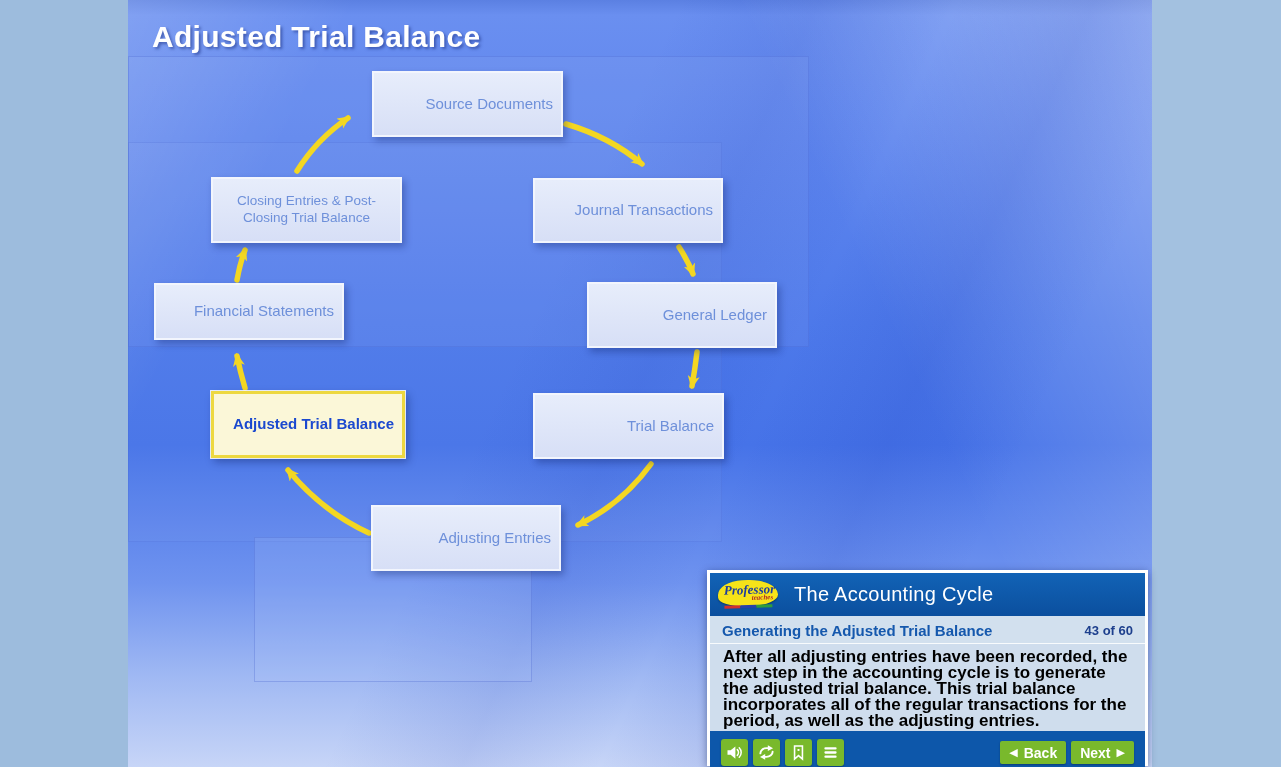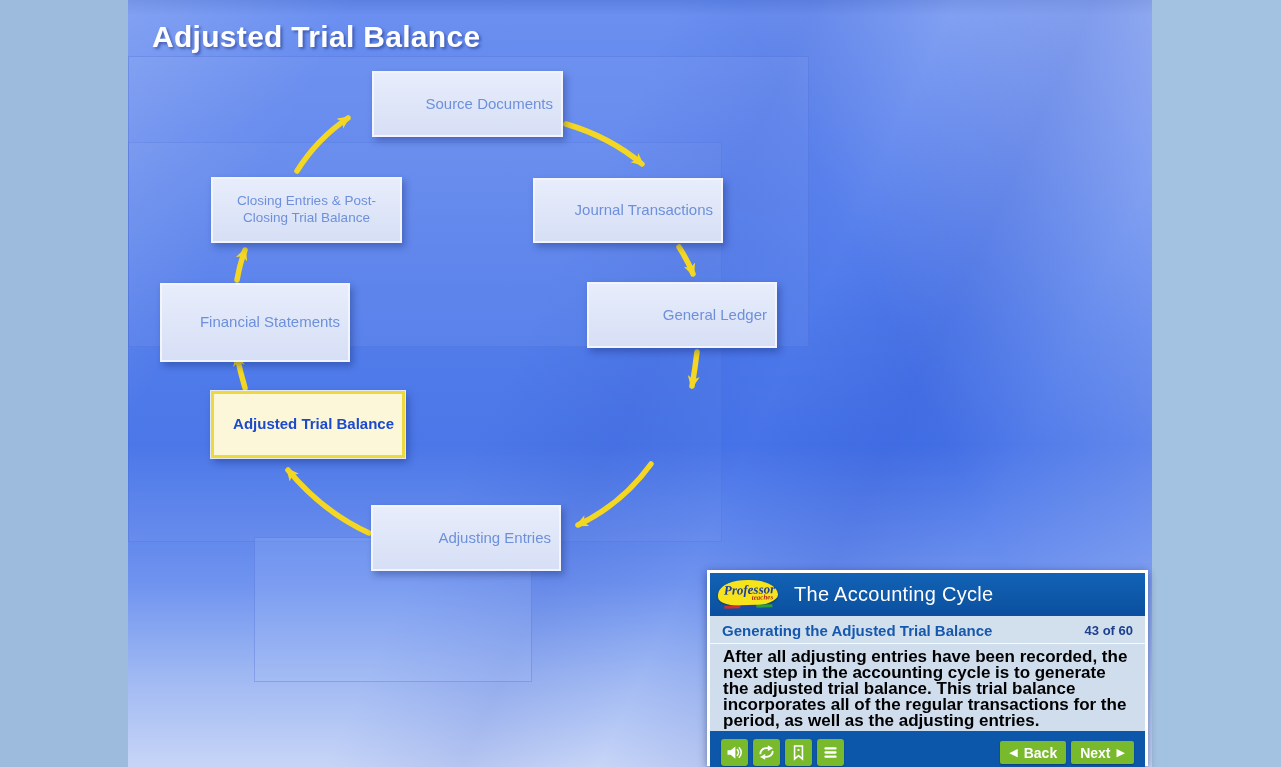--- a/index.html
+++ b/index.html
@@ -106,27 +106,30 @@
 
   <div class="node" style="left:372px;top:71px;width:191px;height:66px;">
     <span>Source Documents</span>
   </div>
   <div class="node" style="left:533px;top:178px;width:190px;height:65px;">
     <span>Journal Transactions</span>
   </div>
   <div class="node" style="left:587px;top:282px;width:190px;height:66px;">
     <span>General Ledger</span>
   </div>
+  <div class="node" style="left:533px;top:393px;width:191px;height:66px;">
+    <span>Trial Balance</span>
+  </div>
   <div class="node" style="left:371px;top:505px;width:190px;height:66px;">
     <span>Adjusting Entries</span>
   </div>
   <div class="node highlight" style="left:211px;top:391px;width:194px;height:67px;">
     <span>Adjusted Trial Balance</span>
   </div>
-  <div class="node" style="left:160px;top:283px;width:190px;height:79px;">
+  <div class="node" style="left:154px;top:283px;width:190px;height:57px;">
     <span>Financial Statements</span>
   </div>
   <div class="node small" style="left:211px;top:177px;width:191px;height:66px;">
     <span>Closing Entries &amp; Post-Closing Trial Balance</span>
   </div>
 
   <div class="panel">
     <div class="panel-header">
       <div class="logo">
         <div class="logo-banner"></div>

